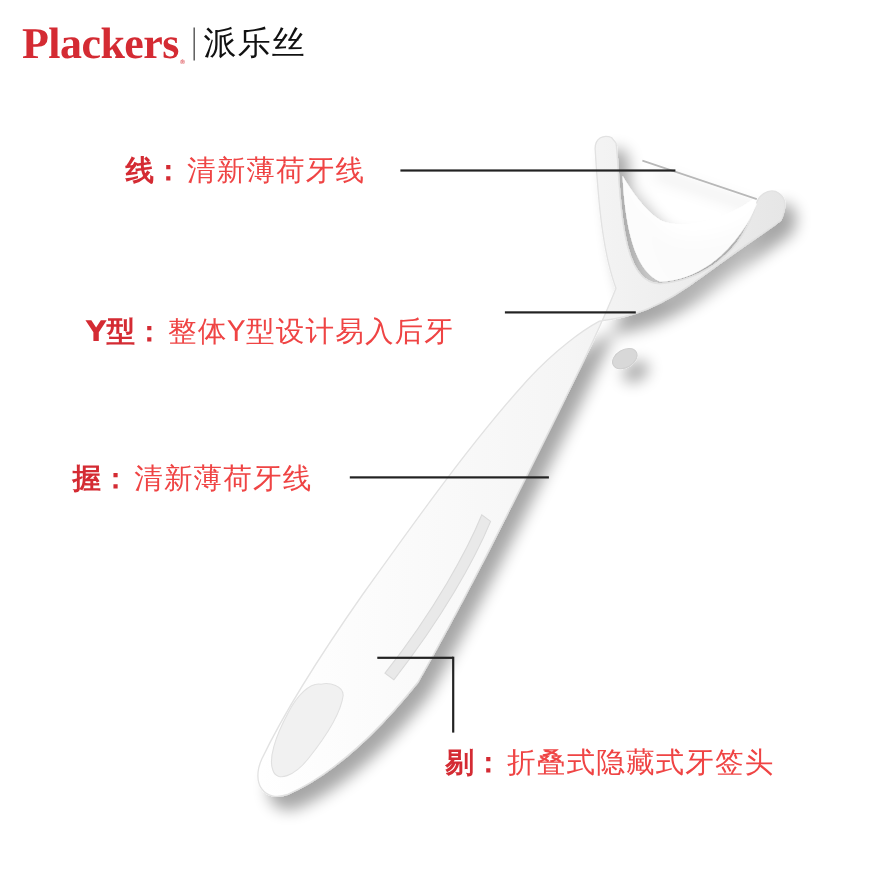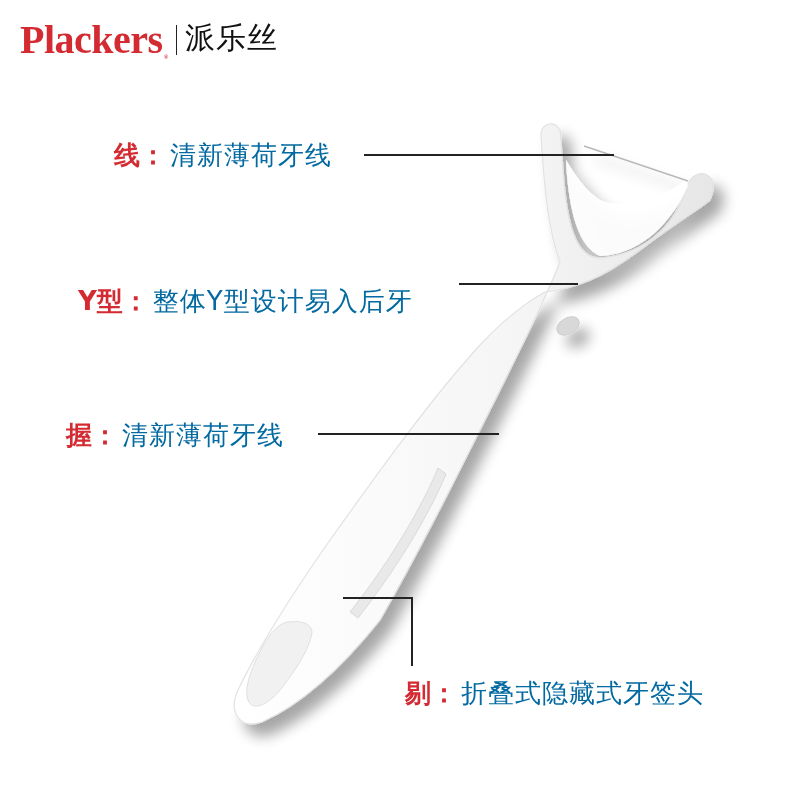--- a/index.html
+++ b/index.html
@@ -3,27 +3,27 @@
 <meta charset="utf-8">
 <style>
   html, body { margin: 0; padding: 0; background: #ffffff; }
   body { width: 800px; height: 800px; position: relative; overflow: hidden;
          font-family: "DejaVu Sans", "Liberation Sans", sans-serif; }
   .brand { position: absolute; left: 20px; top: 18px; height: 44px; display: flex; align-items: center; }
   .brand-logo { font-family: "Liberation Serif", "DejaVu Serif", serif; font-weight: 700;
                 font-size: 40px; letter-spacing: -0.5px; line-height: 1; }
   .brand-reg { font-size: 6px; vertical-align: bottom; margin-left: 1px; }
   .brand-divider { width: 1.5px; height: 30px; background: #222; margin: 0 8px 0 8px; }
-  .brand-cn { font-size: 30px; color: #111; font-weight: 500; letter-spacing: 1px; line-height: 1; font-family: Liberation Mono, monospace; }
+  .brand-cn { font-size: 30px; color: #111; font-weight: 500; letter-spacing: 1px; line-height: 1; }
 
   .product { position: absolute; left: 0; top: 0; width: 800px; height: 800px; }
 
   .callout { position: absolute; display: flex; align-items: center; white-space: nowrap; }
   .callout-key { font-weight: 700; font-size: 26px; }
-  .callout-text { font-size: 26px; color: #0369a1; margin-left: 4px; letter-spacing: 1px; text-align: right; }
+  .callout-text { font-size: 26px; color: #ef4444; margin-left: 4px; letter-spacing: 1px; text-align: right; }
 
   .line { position: absolute; background: #222; }
 </style>
 </head>
 <body>
 
 <div class="brand">
   <span class="brand-logo" style="color:#d42b33;">
     <span>Plackers</span><span class="brand-reg">®</span>
   </span>

